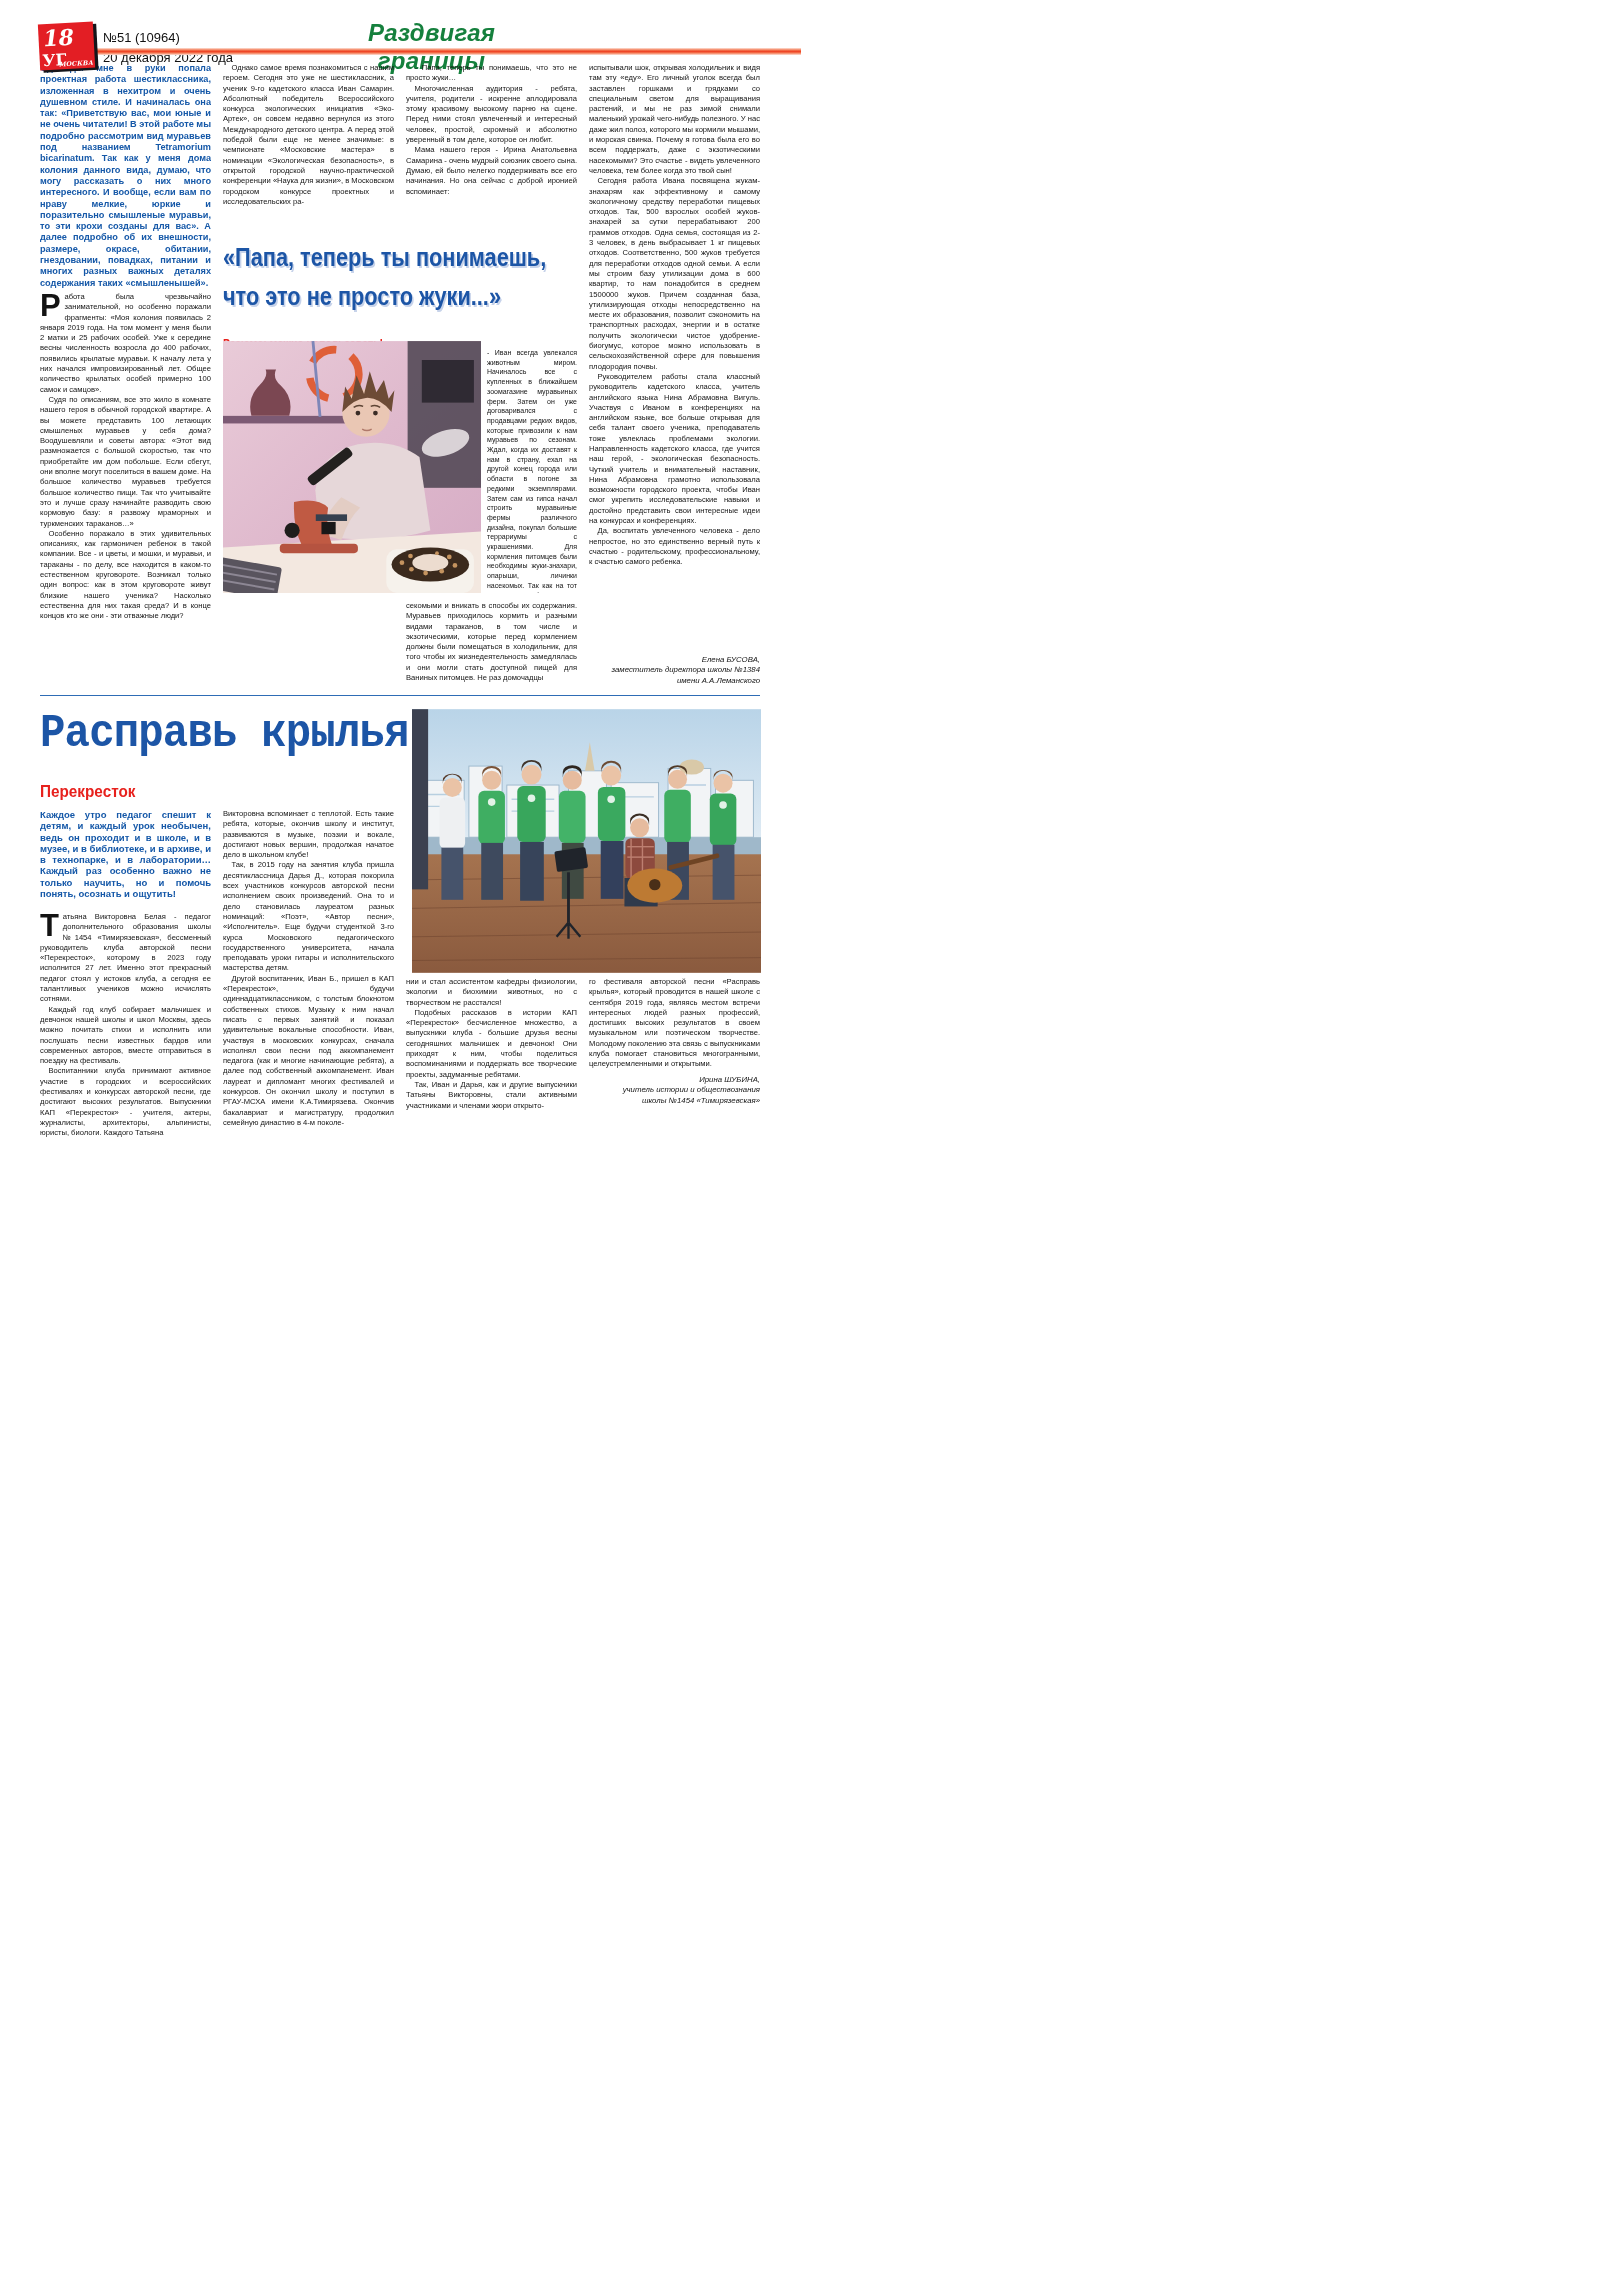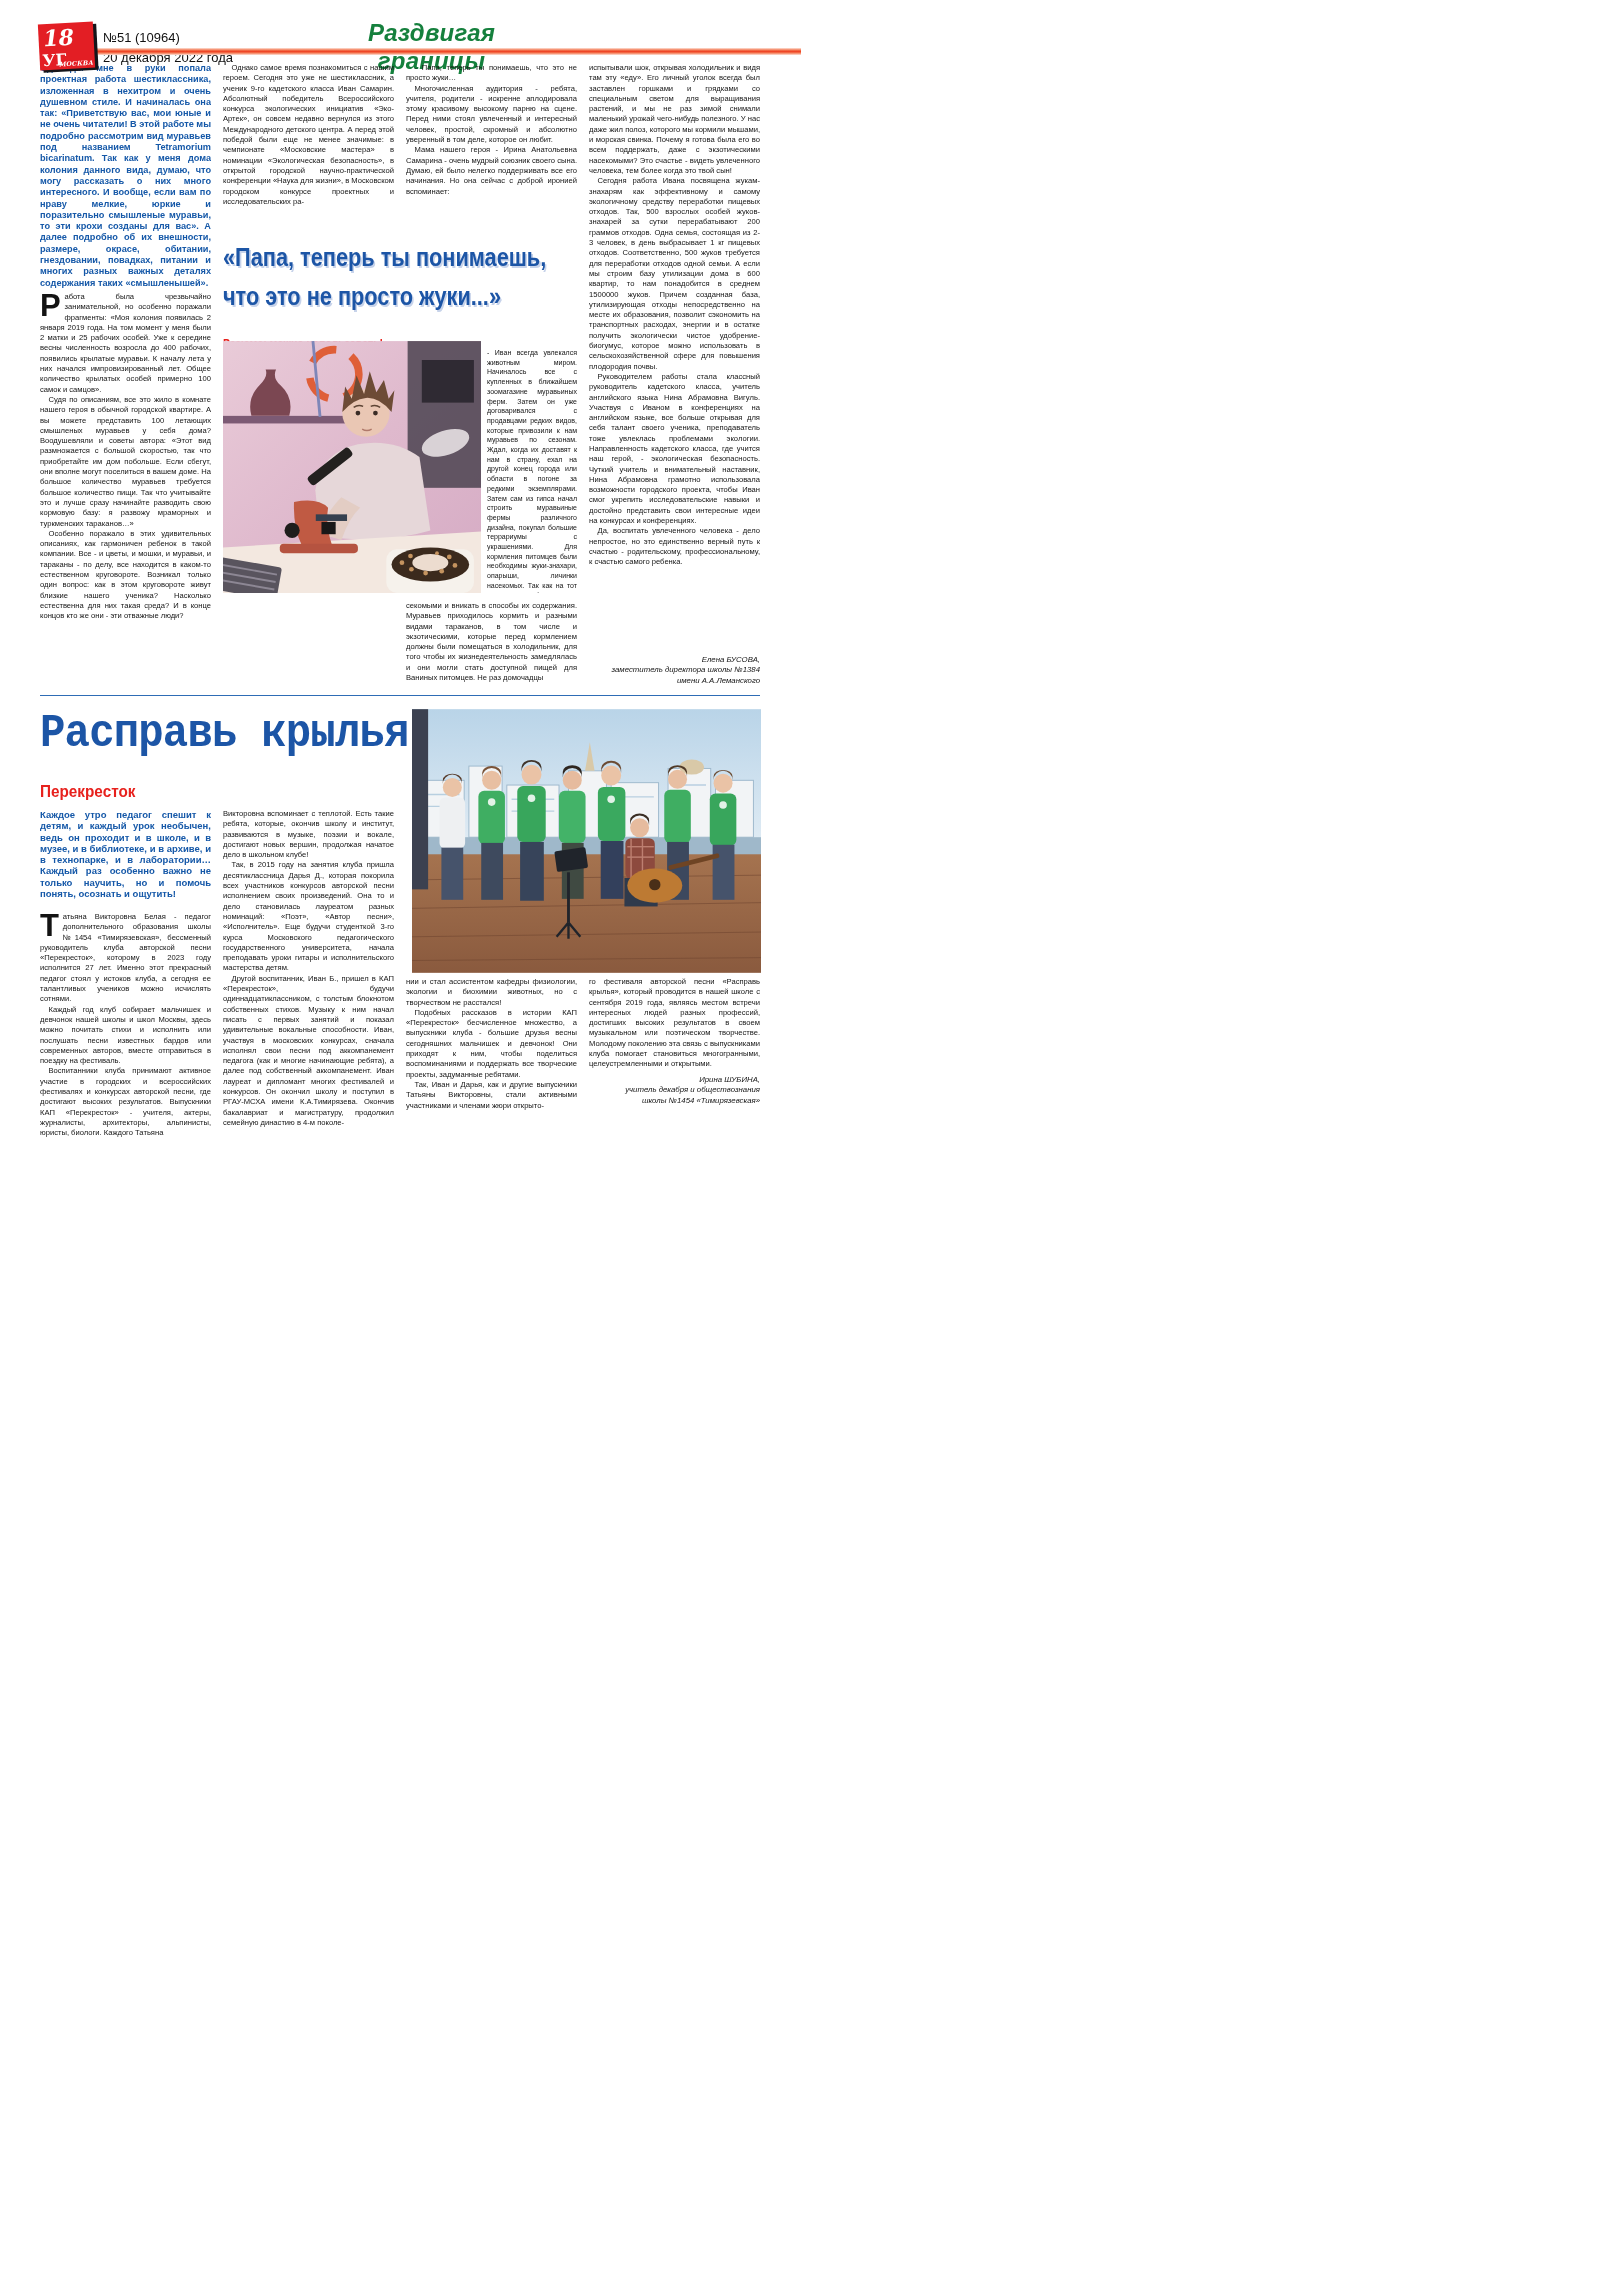--- a/index.html
+++ b/index.html
@@ -307,18 +307,18 @@
     <p>нии и стал ассистентом кафедры физиологии, экологии и биохимии животных, но с творчеством не расстался!</p>
     <p class="ind">Подобных рассказов в истории КАП «Перекресток» бесчисленное множество, а выпускники клуба - большие друзья весны сегодняшних мальчишек и девчонок! Они приходят к ним, чтобы поделиться воспоминаниями и поддержать все творческие проекты, задуманные ребятами.</p>
     <p class="ind">Так, Иван и Дарья, как и другие выпускники Татьяны Викторовны, стали активными участниками и членами жюри открыто-</p>
   </div>
 
   <div class="abs col bodytx" style="left:589px;top:977px;height:114px;">
     <p>го фестиваля авторской песни «Расправь крылья», который проводится в нашей школе с сентября 2019 года, являясь местом встречи интересных людей разных профессий, достигших высоких результатов в своем музыкальном или поэтическом творчестве. Молодому поколению эта связь с выпускниками клуба помогает становиться многогранными, целеустремленными и открытыми.</p>
   </div>
   <div class="abs sig" style="left:589px;top:1075px;width:171px;">
     <div>Ирина ШУБИНА,</div>
-    <div>учитель декабря и обществознания</div>
+    <div>учитель истории и обществознания</div>
     <div>школы №1454 «Тимирязевская»</div>
   </div>
 
 </div>
 
 
 </body></html>

